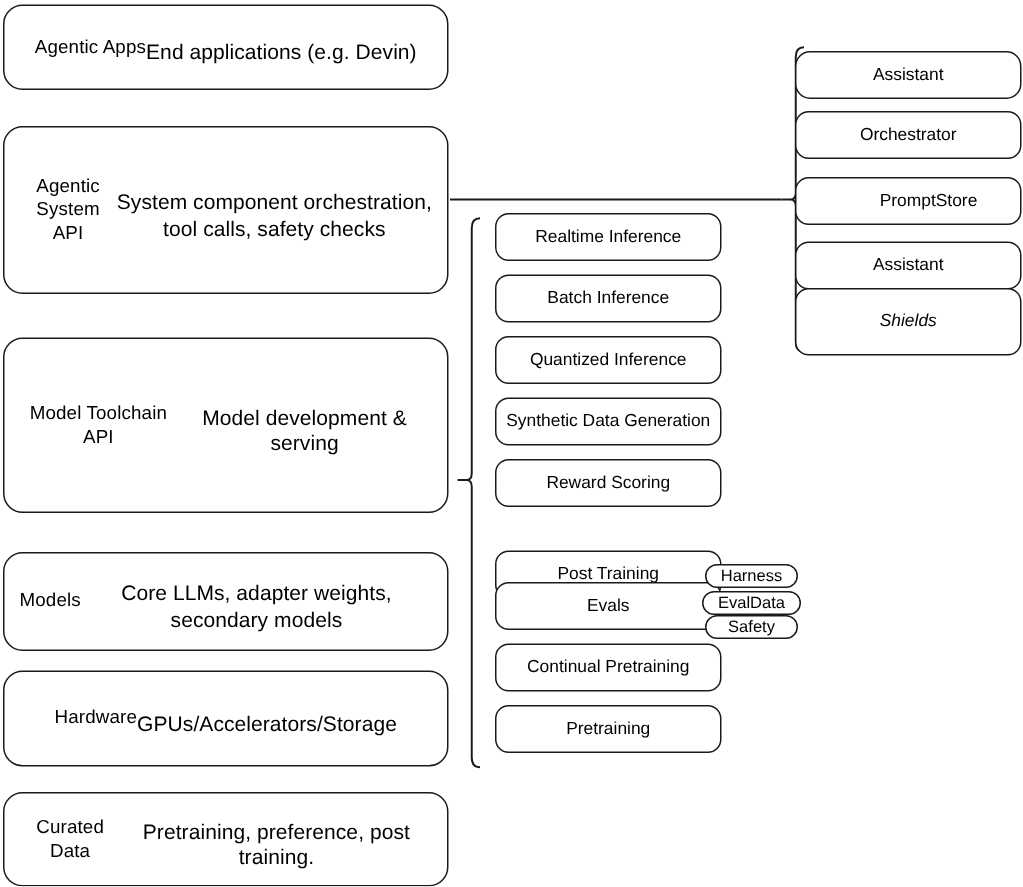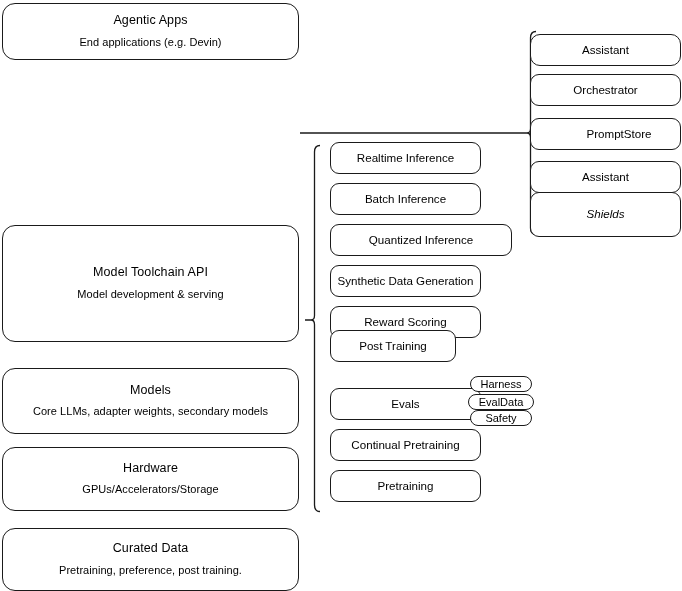--- a/index.html
+++ b/index.html
@@ -17,38 +17,38 @@
     height: 591px;
     background: #ffffff;
     overflow: hidden;
   }
   .node {
     position: absolute;
     box-sizing: border-box;
     border: 1.3px solid #1a1a1a;
     background: #ffffff;
     display: flex;
-    flex-direction: column;
+    flex-direction: row;
     align-items: center;
     justify-content: center;
     text-align: center;
     color: #000000;
     line-height: 1.25;
   }
   
   .layer {
     border-radius: 13px;
     padding: 4px 10px;
   }
   .layer .title {
     font-size: 12.5px;
     letter-spacing: .1px;
   }
   .layer .subtitle {
-    font-size: 11px;
+    font-size: 14px;
     margin-top: 7px;
     letter-spacing: .05px;
   }
 
   
   .capsule {
     border-radius: 9px;
     font-size: 11.6px;
     padding: 0 6px;
   }
@@ -113,20 +113,24 @@
              C313.5,320 314.5,322 314.5,324.5
              L314.5,505
              C314.5,509 316,511.5 320,511.5"></path>
   </svg>
 
   <div class="node layer" style="left:2px; top:3px; width:297px; height:57px;">
     <div class="title">Agentic Apps</div>
     <div class="subtitle">End applications (e.g. Devin)</div>
   </div>
 
+  <div class="node layer" style="left:2px; top:84px; width:297px; height:112px;">
+    <div class="title">Agentic System API</div>
+    <div class="subtitle">System component orchestration, tool calls, safety checks</div>
+  </div>
 
   <div class="node layer" style="left:2px; top:225px; width:297px; height:117px;">
     <div class="title">Model Toolchain API</div>
     <div class="subtitle">Model development &amp; serving</div>
   </div>
 
   <div class="node layer" style="left:2px; top:368px; width:297px; height:66px;">
     <div class="title">Models</div>
     <div class="subtitle">Core LLMs, adapter weights, secondary models</div>
   </div>
@@ -140,30 +144,30 @@
     <div class="title">Curated Data</div>
     <div class="subtitle">Pretraining, preference, post training.</div>
   </div>
 
   <div class="node capsule" style="left:330px; top:142px; width:151px; height:32px;">
     <span>Realtime Inference</span>
   </div>
   <div class="node capsule" style="left:330px; top:183px; width:151px; height:32px;">
     <span>Batch Inference</span>
   </div>
-  <div class="node capsule" style="left:330px; top:224px; width:182px; height:32px;">
+  <div class="node capsule" style="left:330px; top:224px; width:151px; height:32px;">
     <span>Quantized Inference</span>
   </div>
   <div class="node capsule" style="left:330px; top:265px; width:151px; height:32px;">
     <span>Synthetic Data Generation</span>
   </div>
   <div class="node capsule" style="left:330px; top:306px; width:151px; height:32px;">
     <span>Reward Scoring</span>
   </div>
-  <div class="node capsule" style="left:330px; top:330px; width:126px; height:32px;">
+  <div class="node capsule" style="left:330px; top:367px; width:151px; height:32px;">
     <span>Post Training</span>
   </div>
   <div class="node capsule" style="left:330px; top:388px; width:151px; height:32px;">
     <span>Evals</span>
   </div>
   <div class="node capsule" style="left:330px; top:429px; width:151px; height:32px;">
     <span>Continual Pretraining</span>
   </div>
   <div class="node capsule" style="left:330px; top:470px; width:151px; height:32px;">
     <span>Pretraining</span>

